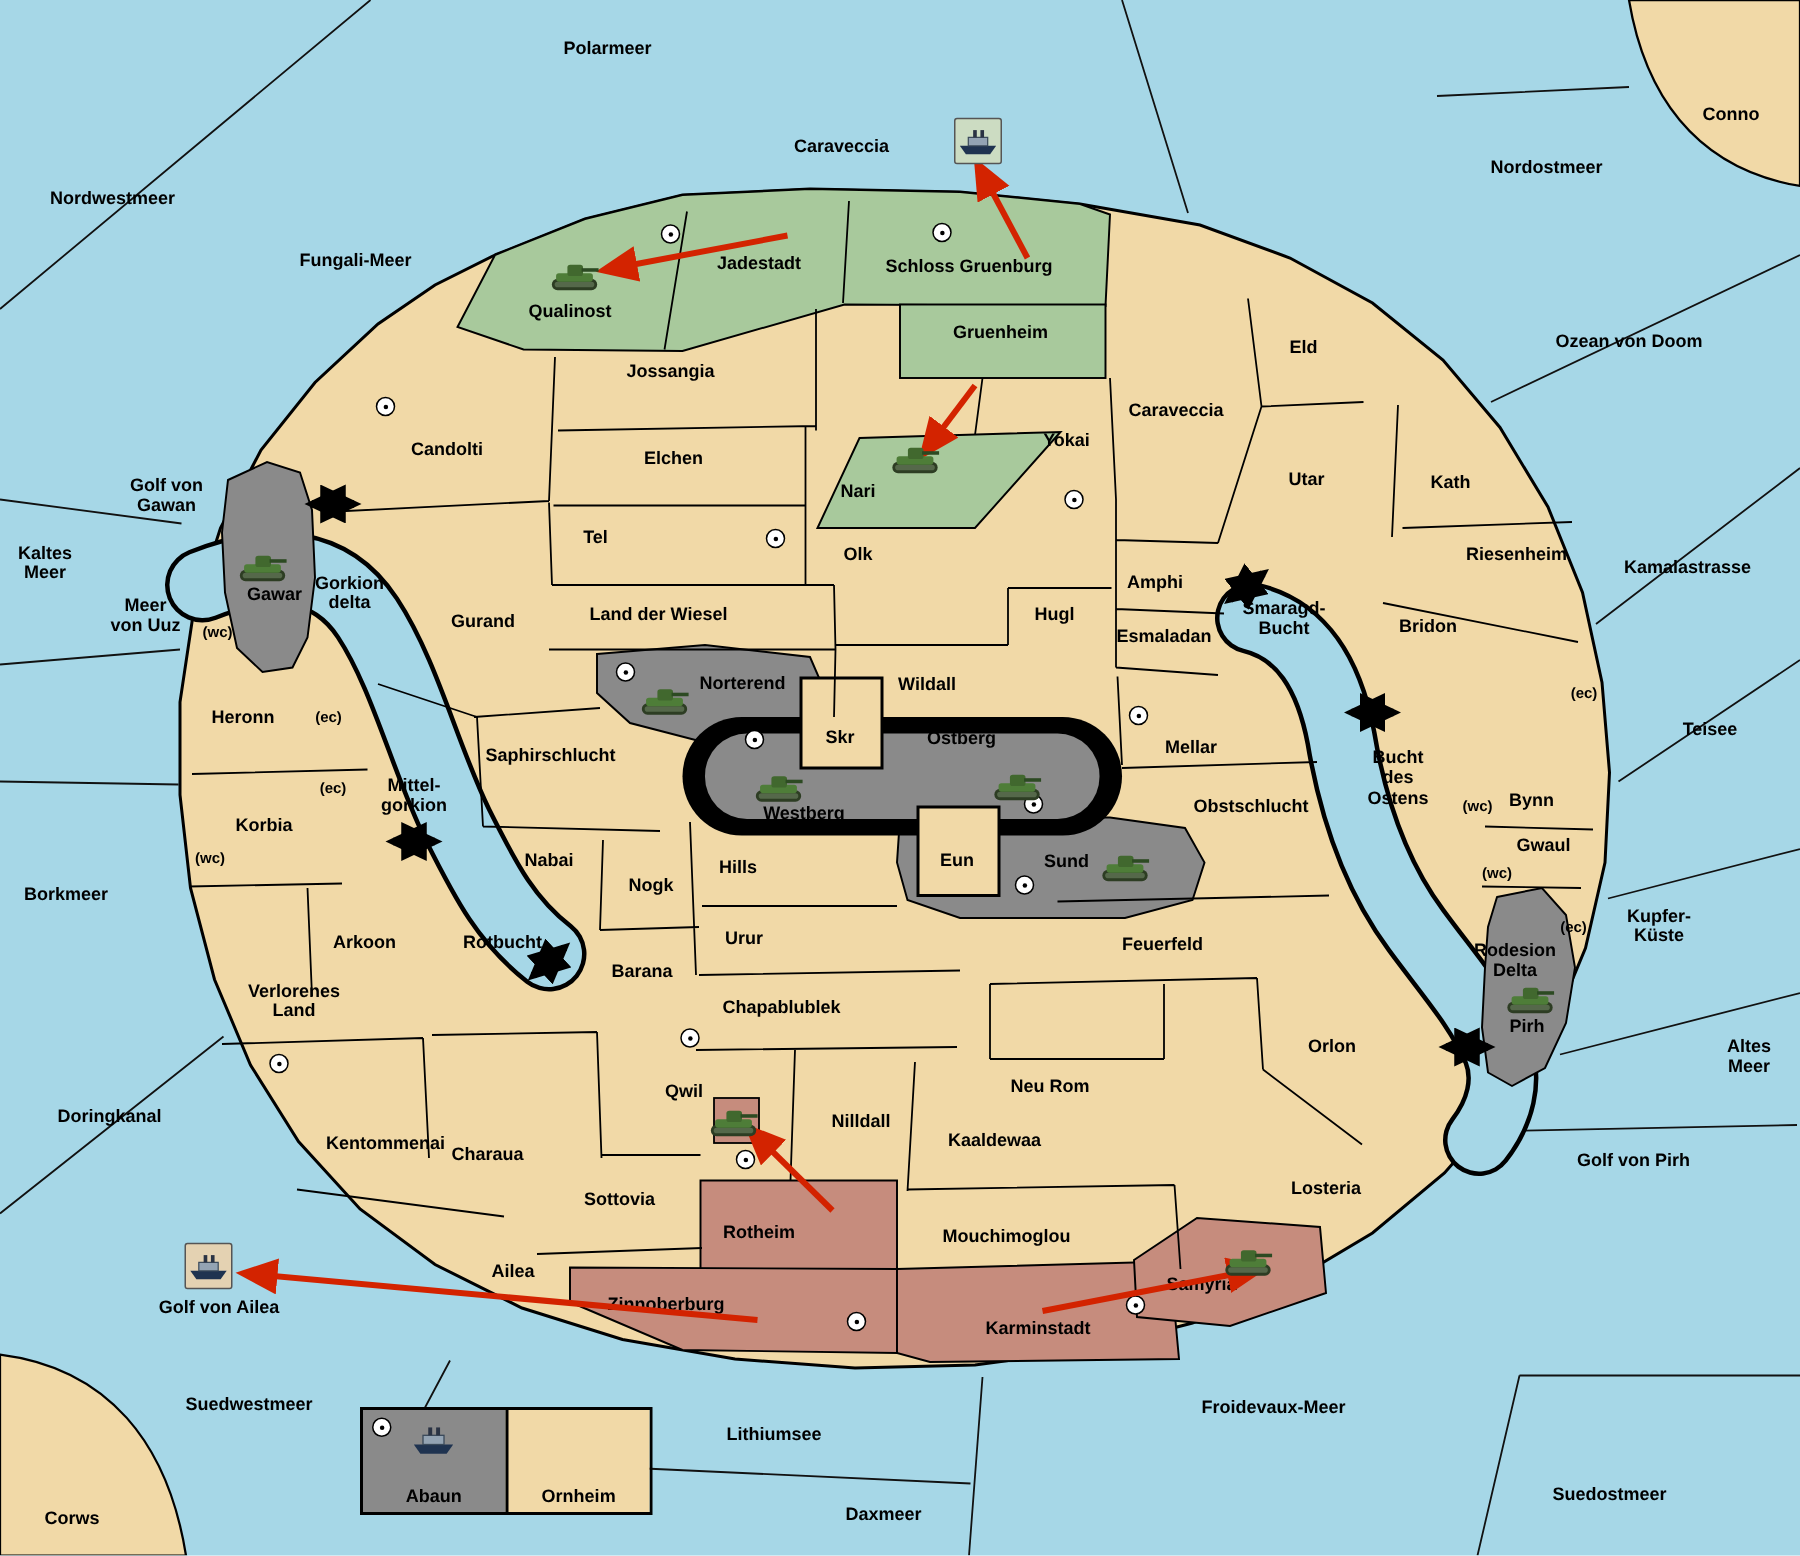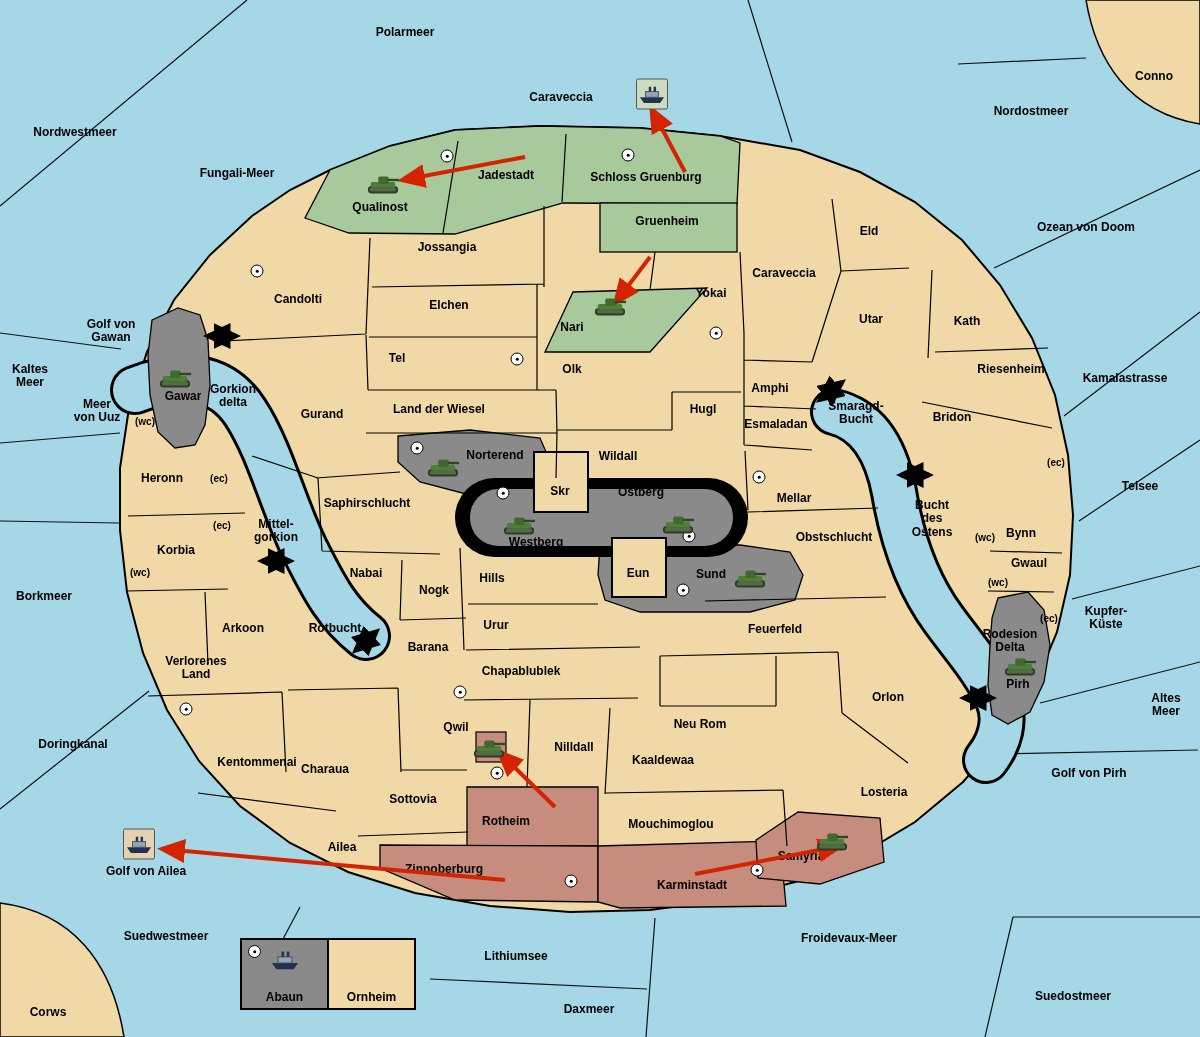--- a/index.html
+++ b/index.html
@@ -104,21 +104,21 @@
          M748,512 L878,508 M705,601 L886,597 M660,656 L838,652 M838,652 L842,713 M660,656 L660,706
          M660,706 L776,706 M776,656 L776,706 M610,708 L605,794 M605,793 L783,790 M842,713 L908,763
          M783,790 L787,846 M468,604 L598,604 M466,650 L640,647 M464,700 L638,698 M530,700 L527,787
          M400,620 L466,618 M402,560 L400,620 M322,551 L440,554 M460,548 L464,650 M318,478 L322,551
          M128,516 L245,513 M126,591 L228,589 M205,592 L208,664 M148,696 L282,692 M282,692 L286,772
          M288,690 L398,688 M398,688 L401,772 M198,793 L336,811 M401,770 L467,770 M358,836 L468,832
          M316,478 L400,472 M252,456 L318,478 M366,335 L368,390"></path>
   </svg>
 
   <div id="legend-layer">
-      <div class="legend" style="left: 240px; top: 938px; width: 176px; height: 72px;">
+      <div class="legend" style="left: 240px; top: 938px; width: 195px; height: 72px;">
         <div class="lcell fill-gray">
           <div class="lship"><svg width="28" height="23" viewBox="0 0 32 26">
               <use href="#sym-ship"></use>
             </svg></div>
           <div class="ccorner" style="left: 6px; top: 5px;"></div>
           <div class="lab">Abaun</div>
         </div>
         <div class="lcell fill-land">
           <div class="lab">Ornheim</div>
         </div>

